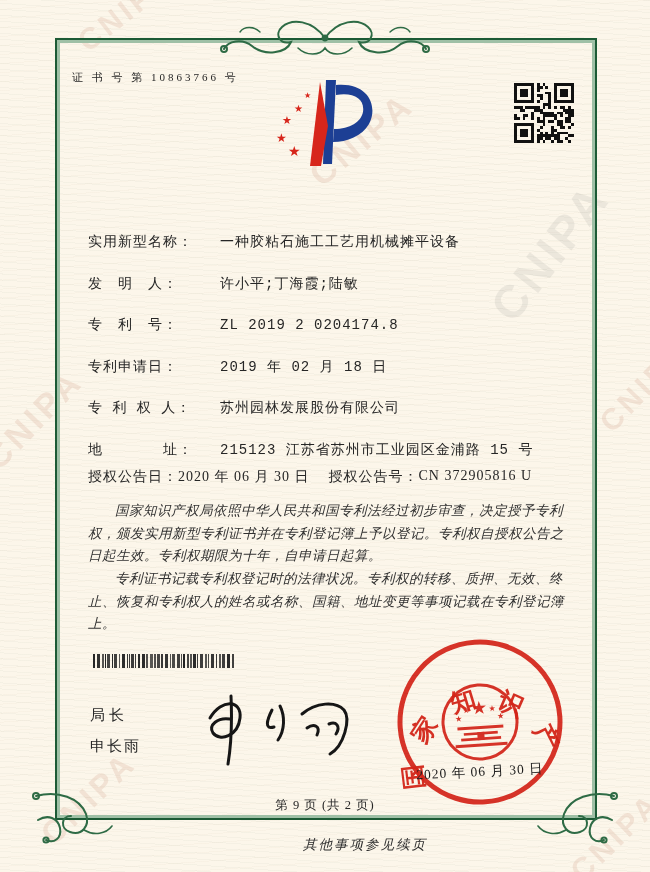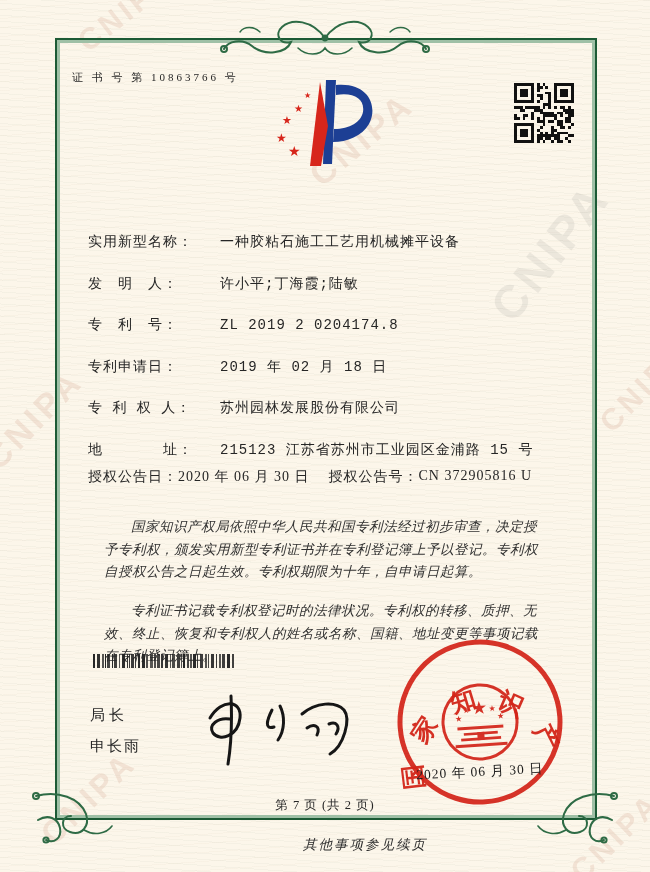--- a/index.html
+++ b/index.html
@@ -27,21 +27,21 @@
   .fields{position:absolute;left:88px;top:233px;width:480px;z-index:3;font-size:14px;}
   .frow{display:flex;margin-bottom:23.5px;letter-spacing:1px;line-height:18px;font-family:Liberation Mono, monospace;}
   .flabel{flex:0 0 132px;white-space:pre;}
   .fvalue{white-space:pre;}
   .grant{position:absolute;left:88px;top:468px;width:480px;display:flex;font-size:14px;
          letter-spacing:1px;z-index:3;}
   .grant .pair{display:flex;white-space:pre;}
   .grant .pair+.pair{margin-left:19px;}
   .body-text{position:absolute;left:88px;top:500px;width:478px;z-index:3;
          font-size:13.5px;font-style:italic;line-height:1.68;letter-spacing:.5px;color:#303030;}
-  .body-text p{margin:16px;text-indent:2em;}
+  .body-text p{margin:0;text-indent:2em;}
   .barcode{position:absolute;left:93px;top:654px;height:14px;display:flex;align-items:stretch;z-index:3;}
   .barcode div{background:#222;}
   .sig-label{position:absolute;left:90px;top:706px;font-size:15px;letter-spacing:4px;z-index:3;}
   .sig-name{position:absolute;left:90px;top:737px;font-size:15px;letter-spacing:2px;z-index:3;}
   .signature{position:absolute;left:188px;top:688px;z-index:3;}
   .seal{position:absolute;left:392px;top:634px;z-index:4;mix-blend-mode:multiply;
         transform:rotate(-4deg);}
   .seal-date{position:absolute;left:392px;top:763px;width:176px;text-align:center;
         font-size:13.5px;letter-spacing:1px;color:#1b1b1b;z-index:5;transform:rotate(-3deg);}
   .page-num{position:absolute;left:0;top:797px;width:650px;text-align:center;font-size:12.5px;
@@ -372,16 +372,16 @@
       </g>
       <rect x="-23" y="4" width="46" height="3"></rect>
       <rect x="-17" y="10" width="34" height="2.6"></rect>
       <rect x="-20" y="15.5" width="40" height="2.6"></rect>
       <rect x="-3.5" y="10" width="7" height="8"></rect>
       <rect x="-26" y="21.5" width="52" height="3"></rect>
     </g>
   </svg>
   <div class="seal-date">2020 年 06 月 30 日</div>
 
-  <div class="page-num">第 7 页 (共 2 页)</div>
+  <div class="page-num">第 9 页 (共 2 页)</div>
   <div class="cont-note">其他事项参见续页</div>
 
 </div>
 
 </body></html>

